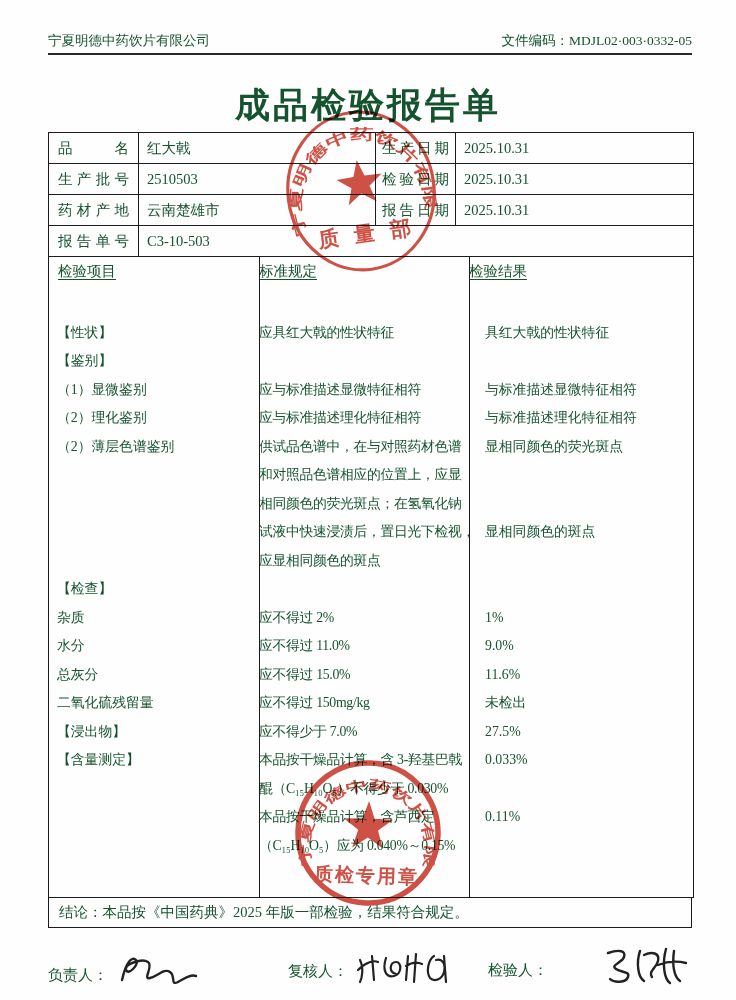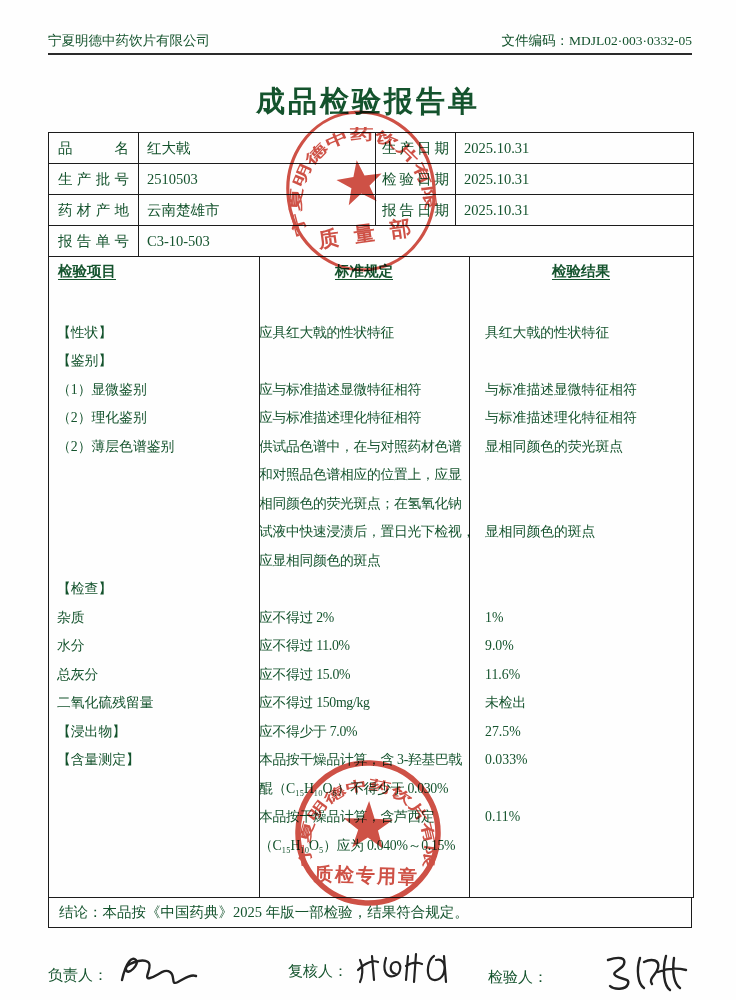--- a/index.html
+++ b/index.html
@@ -9,21 +9,21 @@
     overflow:hidden;margin:0 auto;
   }
   
   .hdr{
     position:absolute;left:48px;top:28px;width:644px;height:22px;
     border-bottom:2px solid #2a2a2a;font-size:13.5px;
     display:flex;justify-content:space-between;align-items:flex-end;padding-bottom:3px;
   }
   .title{
     position:absolute;left:0;top:82px;width:736px;text-align:center;
-    font-size:29px;font-weight:bold;letter-spacing:3px;
+    font-size:35px;font-weight:bold;letter-spacing:3px;
   }
   
   .info{
     position:absolute;left:48px;top:132px;width:644px;
     border:1px solid #1c1c1c;font-size:14.5px;
   }
   .irow{display:grid;grid-template-columns:90px 237px 80px 1fr;height:30px;border-bottom:1px solid #1c1c1c;}
   .irow:last-child{border-bottom:none;}
   .icell{line-height:30px;padding-left:8px;white-space:nowrap;overflow:hidden;}
   .ilabel{border-right:1px solid #1c1c1c;padding:0 9px;text-align:justify;text-align-last:justify;}
@@ -33,22 +33,22 @@
   .span3{grid-column:2 / 5;border-right:none;}
   
   .main{
     position:absolute;left:48px;top:256px;width:644px;height:641px;
     border:1px solid #1c1c1c;border-top:none;font-size:13.8px;
   }
   .vline{position:absolute;top:0;bottom:0;width:1px;background:#1c1c1c;}
   .v1{left:210px;} .v2{left:420px;}
   .mhead{display:grid;grid-template-columns:210px 210px 1fr;height:34px;line-height:30px;font-size:14.5px;}
   .mhead .h1{padding-left:9px;}
-  .mhead .h2,.mhead .h3{text-align:center;}
-  .mhead span u{text-decoration:underline;text-underline-offset:3px;font-weight:bold;}
+  .mhead .h2,.mhead .h3{text-align:left;}
+  .mhead span u{text-decoration:underline;text-underline-offset:3px;}
   .mrow{display:grid;grid-template-columns:210px 210px 1fr;height:28.5px;line-height:28.5px;}
   .c1{padding-left:8px;white-space:nowrap;}
   .c2{padding-left:0;white-space:nowrap;letter-spacing:-0.3px;}
   .c3{padding-left:16px;white-space:nowrap;}
   
   .concl{
     position:absolute;left:48px;top:897px;width:644px;height:31px;
     border:1px solid #1c1c1c;border-top:none;font-size:14.5px;line-height:31px;
     padding-left:10px;box-sizing:border-box;white-space:nowrap;
   }
@@ -220,21 +220,21 @@
       <svg class="ink" width="92" height="44" viewBox="0 0 92 44">
         <path d="M10 30 C14 12 20 6 24 10 C28 14 16 26 14 20 C12 14 30 8 36 12 C42 16 30 30 38 28 C46 26 52 18 58 22 C64 26 58 36 66 32 C72 29 78 24 84 26" fill="none" stroke="#222" stroke-width="2.4" stroke-linecap="round"></path>
       </svg>
     </div>
     <div class="sig" style="left:240px;top:4px;">
       <span>复核人：</span>
       <svg class="ink" width="110" height="44" viewBox="0 0 110 44">
         <path d="M8 14 C12 22 10 32 8 36 M6 24 C14 16 22 14 26 16 M20 10 L22 34 M34 12 C30 24 34 32 42 30 C50 28 50 16 44 16 C38 16 36 26 44 28 M56 10 L54 34 M64 8 L62 36 M54 20 C60 16 66 16 70 18 M82 10 C76 14 74 26 78 32 C82 36 90 34 92 26 C94 18 90 12 84 14 M92 10 L94 36" fill="none" stroke="#222" stroke-width="2.2" stroke-linecap="round"></path>
       </svg>
     </div>
-    <div class="sig" style="left:440px;top:8px;gap:48px;">
+    <div class="sig" style="left:440px;top:1px;gap:48px;">
       <span>检验人：</span>
       <svg class="ink" width="96" height="48" viewBox="0 0 96 48">
         <path d="M8 10 C20 6 26 8 24 14 C22 20 10 22 16 26 C22 30 30 28 28 34 C26 40 14 40 10 36 M40 8 C36 20 38 34 44 38 M44 12 C52 8 60 10 58 18 C56 26 48 28 52 34 M66 6 C62 20 64 36 70 40 M74 8 C72 22 74 34 80 38 M58 22 C68 18 78 18 86 20" fill="none" stroke="#222" stroke-width="2.4" stroke-linecap="round"></path>
       </svg>
     </div>
   </div>
 
   <svg class="stamp stamp1" width="156" height="166" viewBox="0 0 156 166">
     <ellipse cx="78" cy="83" rx="73" ry="79" fill="none" stroke="#c9392c" stroke-width="3.2"></ellipse>
     <path id="arcQ" d="M 20,122 A 62,67 0 1 1 136,122" fill="none"></path>

